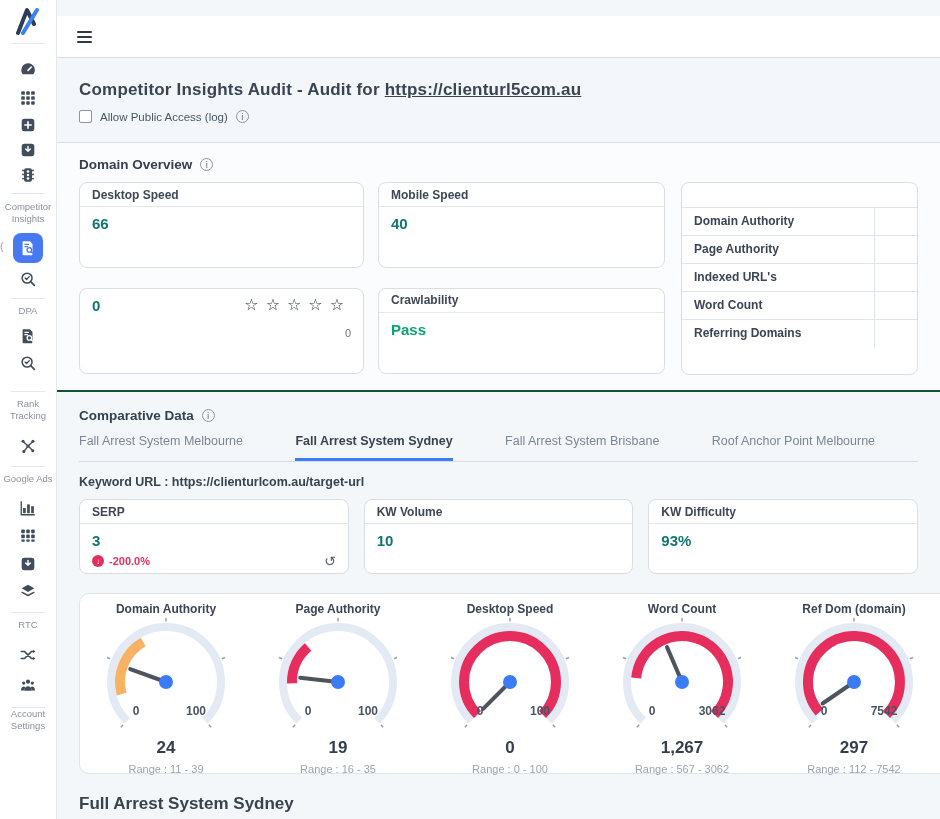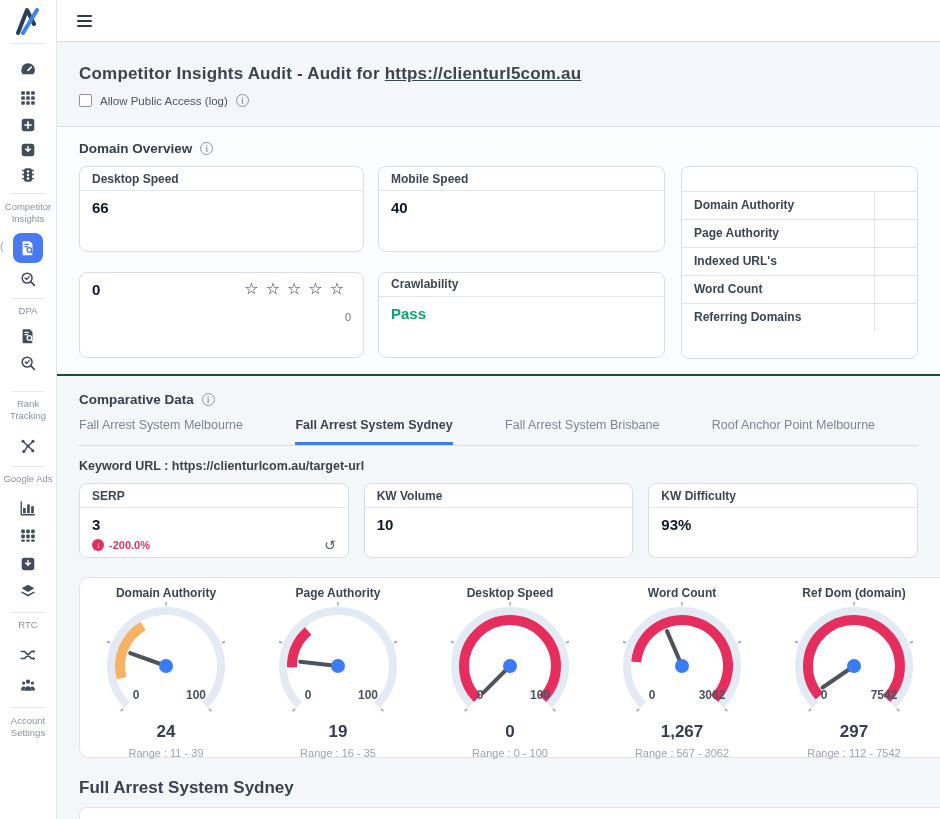--- a/index.html
+++ b/index.html
@@ -12,21 +12,21 @@
   .logo { margin-top:7px; width:28px; height:28px; cursor:pointer; }
   .rail-div { width:34px; border-top:1px solid #e4e8ed; }
   .rail-ic { width:18px; height:18px; cursor:pointer; color:#424d5c; }
   .rail-ic svg { display:block; width:18px; height:18px; }
   .rail-label { font-size:9.5px; color:#8a929e; text-align:center; line-height:1.25; }
   .active-ic { width:30px; height:30px; background:#4779f0; border-radius:8px; display:flex; align-items:center; justify-content:center; cursor:pointer; }
   .active-ic svg { width:18px; height:18px; }
   .edge-paren { position:absolute; left:0px; top:240px; font-size:11px; color:#9aa3ad; cursor:pointer; }
 
   
-  .main { flex:1; min-width:0; overflow:hidden; background:#f4f7fa; }
+  .main { flex:1; min-width:0; overflow:hidden; background:#f4f7fa;margin-top:16px; }
   .topbar { height:42px; background:#fff; border-bottom:1px solid #d8dde3; display:flex; align-items:center; padding-left:20px; }
   .hamburger { width:15px; cursor:pointer; }
   .hamburger i { display:block; height:2px; background:#2f3a48; margin-bottom:3px; border-radius:1px; }
   .hamburger i:last-child { margin-bottom:0; }
 
   .title-sec { height:85px; background:#f3f6fa; border-bottom:1px solid #d9dee4; padding:16px 22px 0; }
   .page-title { font-size:17px; font-weight:700; color:#3a4554; letter-spacing:.2px; margin-top:6px; }
   .page-title .u { text-decoration:underline; }
   .pub-row { display:flex; align-items:center; margin-top:10px; }
   .cbx { width:13px; height:13px; border:1.4px solid #8b95a1; border-radius:2px; background:#fff; cursor:pointer; }
@@ -37,21 +37,21 @@
   .sec-head h2 { font-size:13.5px; font-weight:700; color:#343f4f; }
 
   .overview-sec { height:249px; background:#fbfcfe; border-bottom:2px solid #14532d; padding:14px 22px 0; }
   .ov-grid { display:flex; gap:16px; margin-top:10px; }
   .cards2 { display:grid; grid-template-columns:285px 287px; gap:18px 14px; }
   .card { background:#fff; border:1px solid #d9dee4; border-radius:8px; overflow:hidden; }
   .card-h { height:24px; border-bottom:1px solid #e2e7ec; display:flex; align-items:center; justify-content:space-between; padding:0 12px; }
   .card-h .lbl { font-size:12px; font-weight:700; color:#3d4757; }
   .ref-ic { font-size:13px; color:#6b7683; cursor:pointer; line-height:1; }
   .card-b { position:relative; padding:8px 12px; }
-  .big-val { font-size:15px; font-weight:700; color:#0f172a; }
+  .big-val { font-size:15px; font-weight:700; color:#0f766e; }
   .ov-card { height:86px; }
   .stars { position:absolute; right:12px; top:6px; font-size:16px; letter-spacing:7px; color:#323c49; }
   .gmb-count { position:absolute; right:12px; top:38px; font-size:11px; color:#6b7683; }
   .pass { color:#0aa574; }
 
   .metrics-table { width:330px; height:193px; background:#fff; border:1px solid #d9dee4; border-radius:8px; overflow:hidden; }
   .mt-header { height:24px; }
   .mt-row { height:28px; border-top:1px solid #dfe4ea; display:flex; }
   .mt-label { width:193px; border-right:1px solid #dfe4ea; padding:0 12px; line-height:27px; font-size:12px; font-weight:700; color:#3b4554; }
   .mt-val { flex:1; }
@@ -234,21 +234,21 @@
       <svg viewBox="0 0 20 20" fill="currentColor">
           <circle cx="10" cy="6.3" r="2.3"></circle>
           <circle cx="5.2" cy="7.8" r="1.8"></circle>
           <circle cx="14.8" cy="7.8" r="1.8"></circle>
           <path d="M2.2 16c0-2.6 1.4-4.2 3-4.2.7 0 1.3.3 1.8.8l-1.4 3.4zM17.8 16c0-2.6-1.4-4.2-3-4.2-.7 0-1.3.3-1.8.8l1.4 3.4z"></path>
           <path d="M5.8 16.5c0-3 1.9-5 4.2-5s4.2 2 4.2 5z"></path>
         </svg>
     </span>
     <div class="rail-div" style="margin-top:13px"></div>
 
-    <div class="rail-label" style="margin-top:7px">Account Settings</div>
+    <div class="rail-label" style="">Account Settings</div>
   </aside>
   <span class="edge-paren">(</span>
 
   <div class="main">
 
     <div class="topbar">
       <div class="hamburger">
           <i></i>
           <i></i>
           <i></i>

